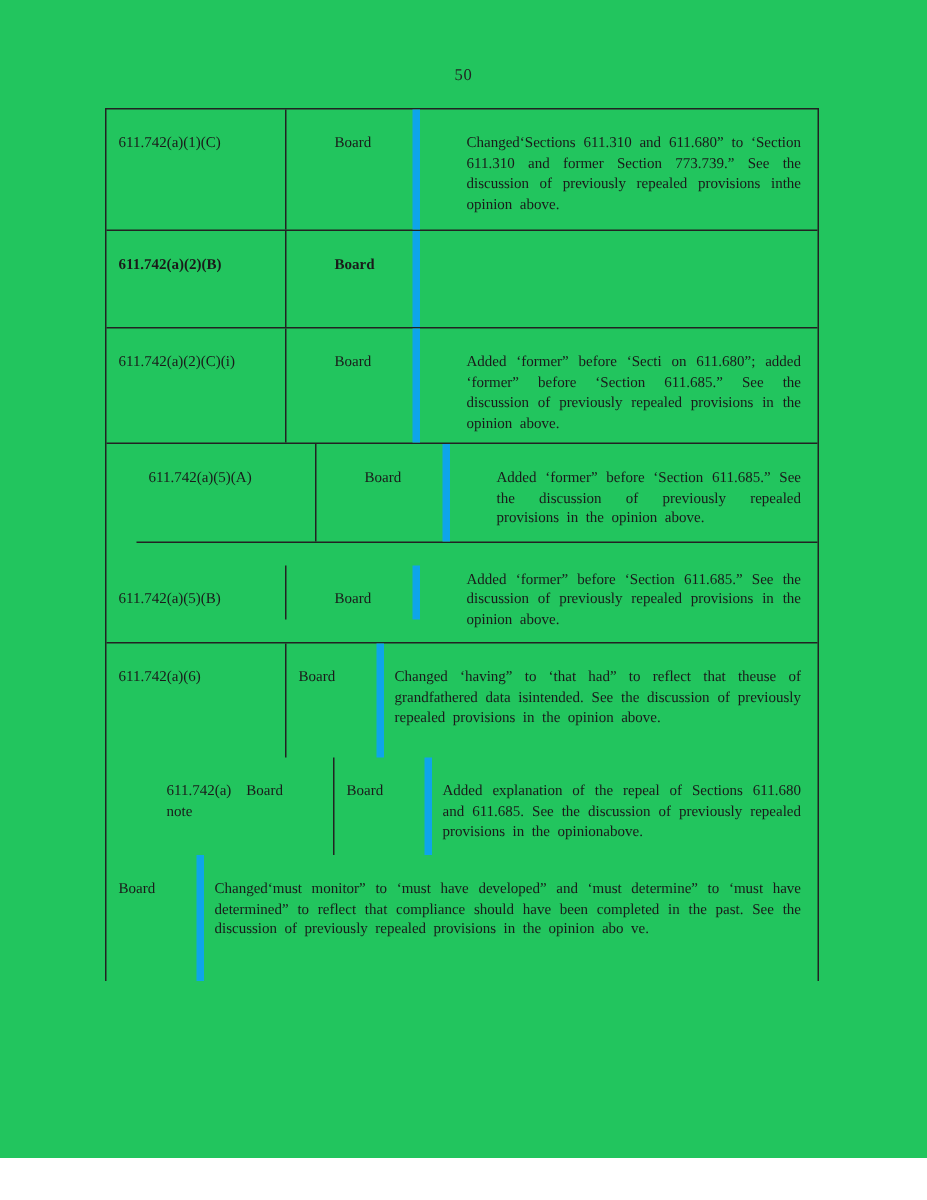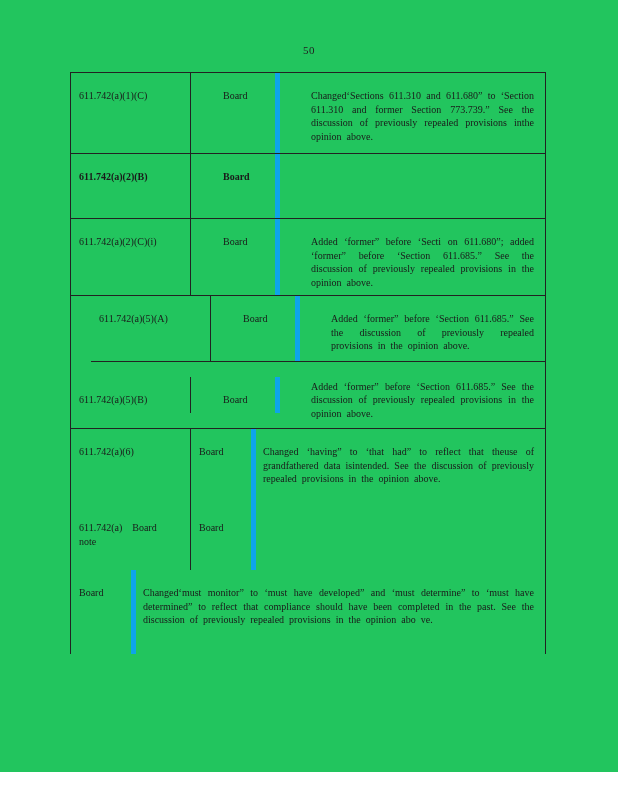--- a/index.html
+++ b/index.html
@@ -96,23 +96,24 @@
       <div class="trow bordered" style="min-height: 67px; align-items: center;">
         <div class="cell section">611.742(a)(5)(B)</div>
         <div class="cell agency">Board</div>
         <div class="cell description">Added ‘former” before ‘Section 611.685.”  See the discussion of previously repealed provisions in the opinion above.</div>
       </div>
       <div class="trow open" style="min-height: 76px;">
         <div class="cell section">611.742(a)(6)</div>
         <div class="cell agency">Board</div>
         <div class="cell description">Changed ‘having” to ‘that had” to reflect that theuse of grandfathered  data isintended.  See the discussion of previously repealed provisions in the opinion above.</div>
       </div>
-      <div class="trow open" style="min-height: 65px;">
+      <div class="trow open" style="min-height: 65px; margin-left: 32px;">
         <div class="cell section">611.742(a)    Board
 note</div>
         <div class="cell agency">Board</div>
+        <div class="cell description">Added explanation  of the repeal of Sections 611.680 and 611.685.  See the discussion of previously repealed provisions in the opinionabove.</div>
       </div>
       <div class="trow open" style="min-height: 84px;">
         <div class="cell agency">Board</div>
         <div class="cell description">Changed‘must  monitor” to ‘must have developed” and ‘must determine”  to ‘must have determined”  to reflect that compliance  should have been completed in the past. See the discussion of previously repealed provisions in the opinion abo ve.</div>
       </div>
     </div>
 </div>
 
 </body></html>

